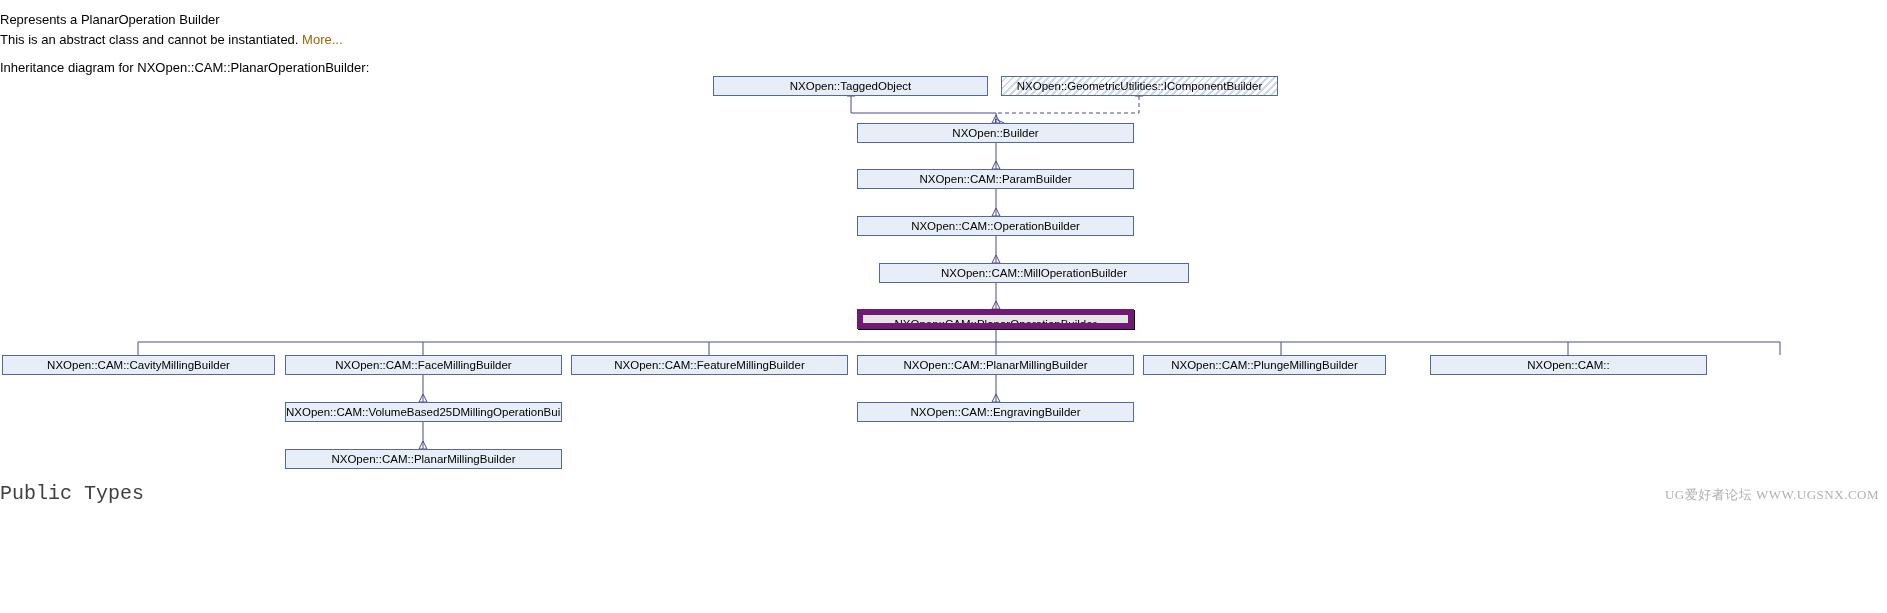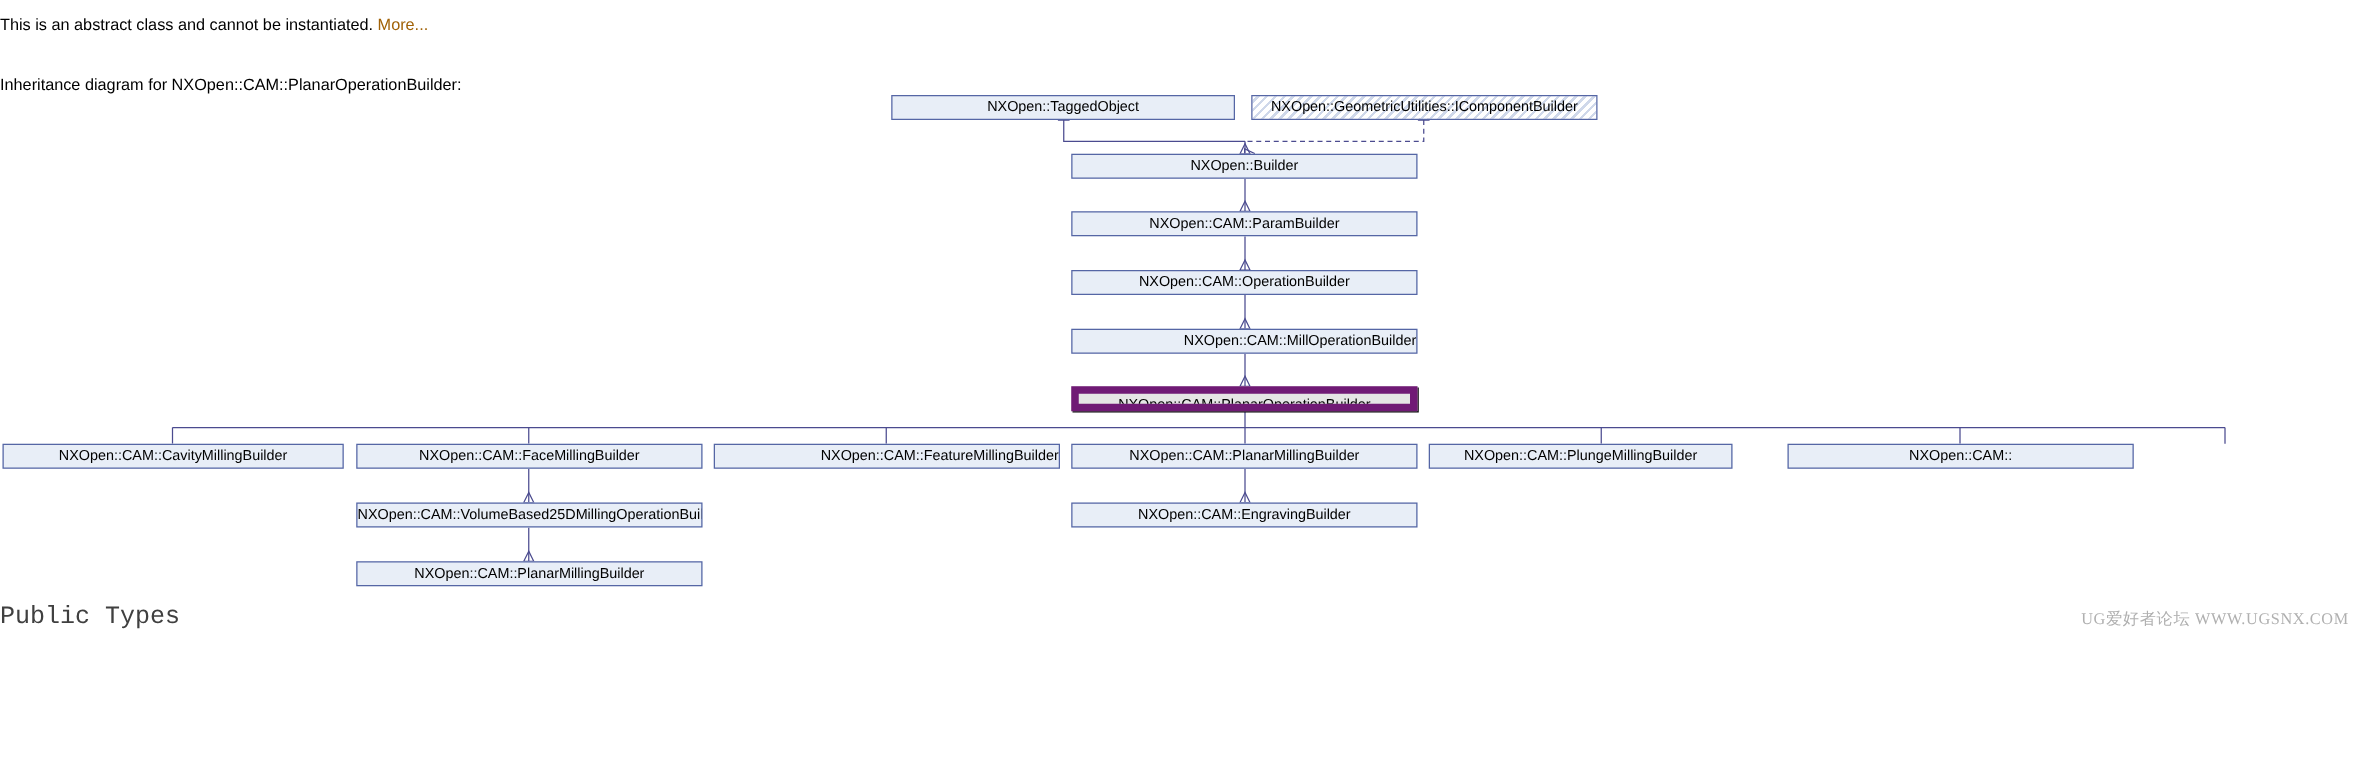--- a/index.html
+++ b/index.html
@@ -104,20 +104,21 @@
     color: #b0b0b0;
     font-family: "Liberation Serif", serif;
     white-space: nowrap;
     letter-spacing: 0.5px;
   }
 </style>
 </head>
 <body>
 
 <div class="intro">
+  <div class="intro-line">Represents a PlanarOperation Builder</div>
   <div class="intro-line">
     <span>This is an abstract class and cannot be instantiated.</span>
     <a class="more-link" href="#">More...</a>
   </div>
 </div>
 
 <div class="diagram-caption">Inheritance diagram for NXOpen::CAM::PlanarOperationBuilder:</div>
 
 <svg id="diagram" viewBox="0 0 1887 500">
   <defs>
@@ -181,33 +182,33 @@
     </div>
     <div class="node" style="left: 857px; top: 123px; width: 277px;">
       <span class="lbl">NXOpen::Builder</span>
     </div>
     <div class="node" style="left: 857px; top: 169px; width: 277px;">
       <span class="lbl">NXOpen::CAM::ParamBuilder</span>
     </div>
     <div class="node" style="left: 857px; top: 216px; width: 277px;">
       <span class="lbl">NXOpen::CAM::OperationBuilder</span>
     </div>
-    <div class="node" style="left: 857px; top: 263px; width: 277px; text-align: right;">
+    <div class="node" style="left: 879px; top: 263px; width: 310px;">
       <span class="lbl">NXOpen::CAM::MillOperationBuilder</span>
     </div>
     <div class="node current" style="left: 857px; top: 309px; width: 277px;">
       <span class="lbl">NXOpen::CAM::PlanarOperationBuilder</span>
     </div>
     <div class="node" style="left: 2px; top: 355px; width: 273px;">
       <span class="lbl">NXOpen::CAM::CavityMillingBuilder</span>
     </div>
     <div class="node" style="left: 285px; top: 355px; width: 277px;">
       <span class="lbl">NXOpen::CAM::FaceMillingBuilder</span>
     </div>
-    <div class="node" style="left: 571px; top: 355px; width: 277px; text-align: right;">
+    <div class="node" style="left: 571px; top: 355px; width: 277px;">
       <span class="lbl">NXOpen::CAM::FeatureMillingBuilder</span>
     </div>
     <div class="node" style="left: 857px; top: 355px; width: 277px;">
       <span class="lbl">NXOpen::CAM::PlanarMillingBuilder</span>
     </div>
     <div class="node" style="left: 1143px; top: 355px; width: 243px;">
       <span class="lbl">NXOpen::CAM::PlungeMillingBuilder</span>
     </div>
     <div class="node" style="left: 1430px; top: 355px; width: 277px;">
       <span class="lbl">NXOpen::CAM::</span>

